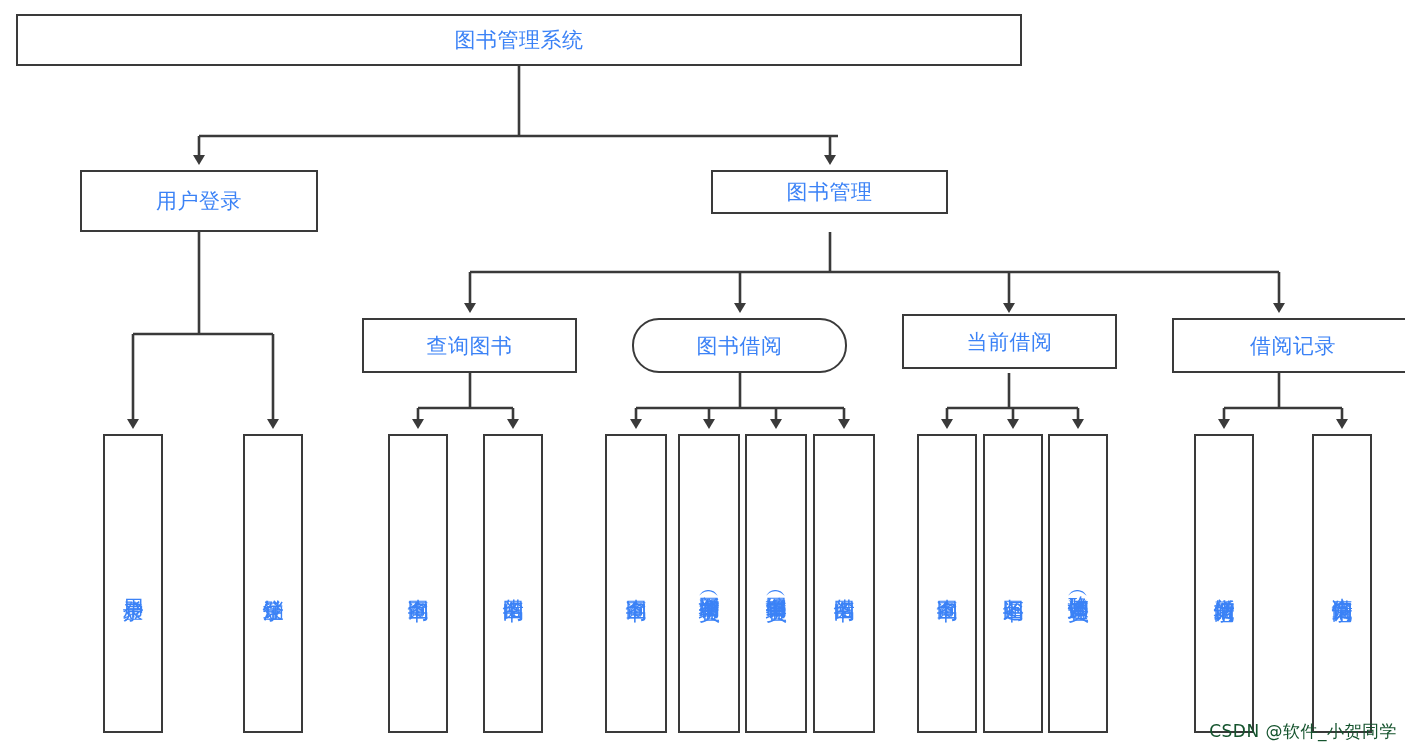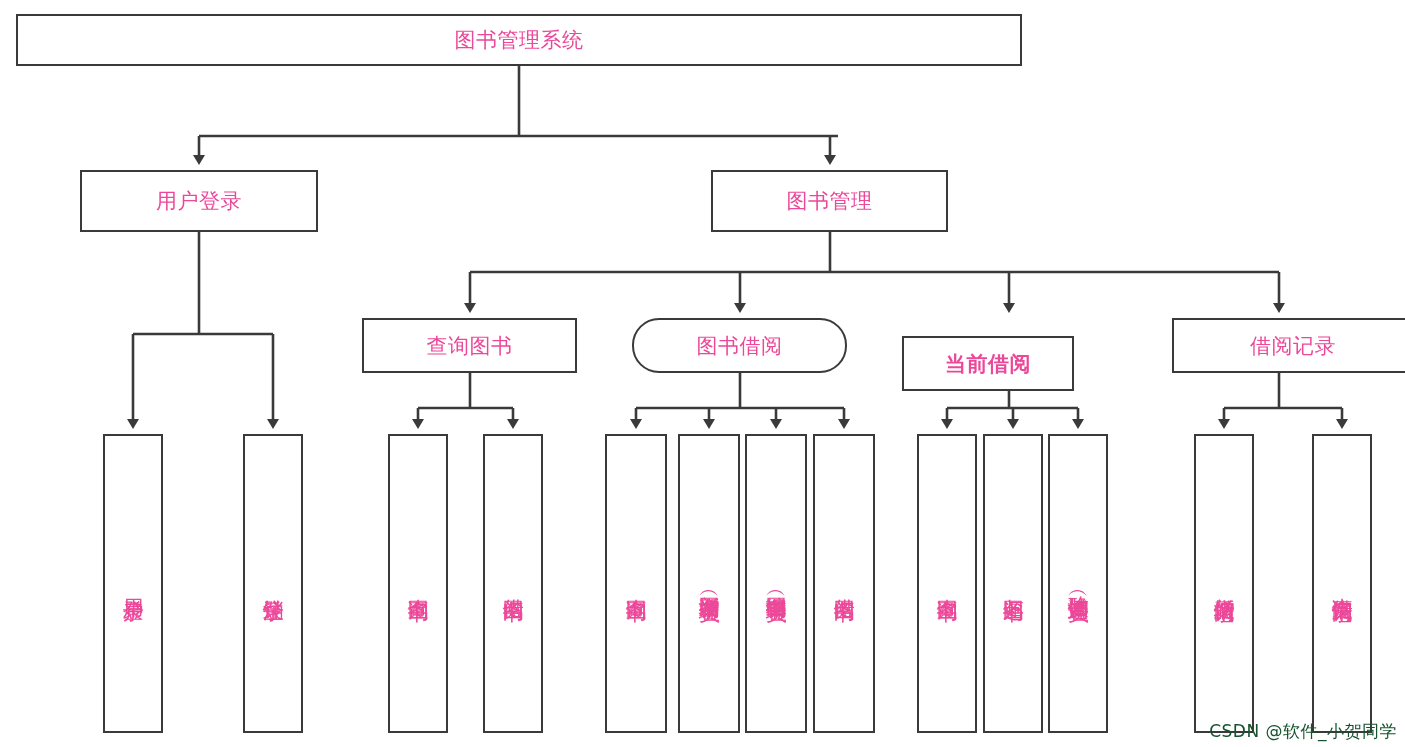--- a/index.html
+++ b/index.html
@@ -26,21 +26,21 @@
     pointer-events: none;
   }
   .node {
     position: absolute;
     box-sizing: border-box;
     border: 2px solid #3a3a3a;
     background: #ffffff;
     display: flex;
     align-items: center;
     justify-content: center;
-    color: #ec4899;
+    color: #3b82f6;
   }
   .node.h {
     font-size: 21px;
     letter-spacing: 0.5px;
   }
   .node.v {
     writing-mode: vertical-rl;
     text-orientation: upright;
     font-size: 21px;
     line-height: 1.16;
@@ -118,31 +118,31 @@
     </g>
   </svg>
 
   <div class="node h" style="left:16px;top:14px;width:1006px;height:52px;">
     <span>图书管理系统</span>
   </div>
 
   <div class="node h" style="left:80px;top:170px;width:238px;height:62px;">
     <span>用户登录</span>
   </div>
-  <div class="node h" style="left:711px;top:170px;width:237px;height:62px;">
+  <div class="node h" style="left:711px;top:170px;width:237px;height:44px;">
     <span>图书管理</span>
   </div>
 
   <div class="node h" style="left:362px;top:318px;width:215px;height:55px;">
     <span>查询图书</span>
   </div>
   <div class="node h" style="left:632px;top:318px;width:215px;height:55px;border-radius:27px;">
     <span>图书借阅</span>
   </div>
-  <div class="node h" style="left:902px;top:336px;width:172px;height:55px;font-weight:bold;">
+  <div class="node h" style="left:902px;top:314px;width:215px;height:55px;">
     <span>当前借阅</span>
   </div>
   <div class="node h" style="left:1172px;top:318px;width:242px;height:55px;">
     <span>借阅记录</span>
   </div>
 
   <div class="node v" style="left:103px;top:434px;width:60px;height:299px;">
     <span class="vtext">用户登录</span>
   </div>
   <div class="node v" style="left:243px;top:434px;width:60px;height:299px;">

